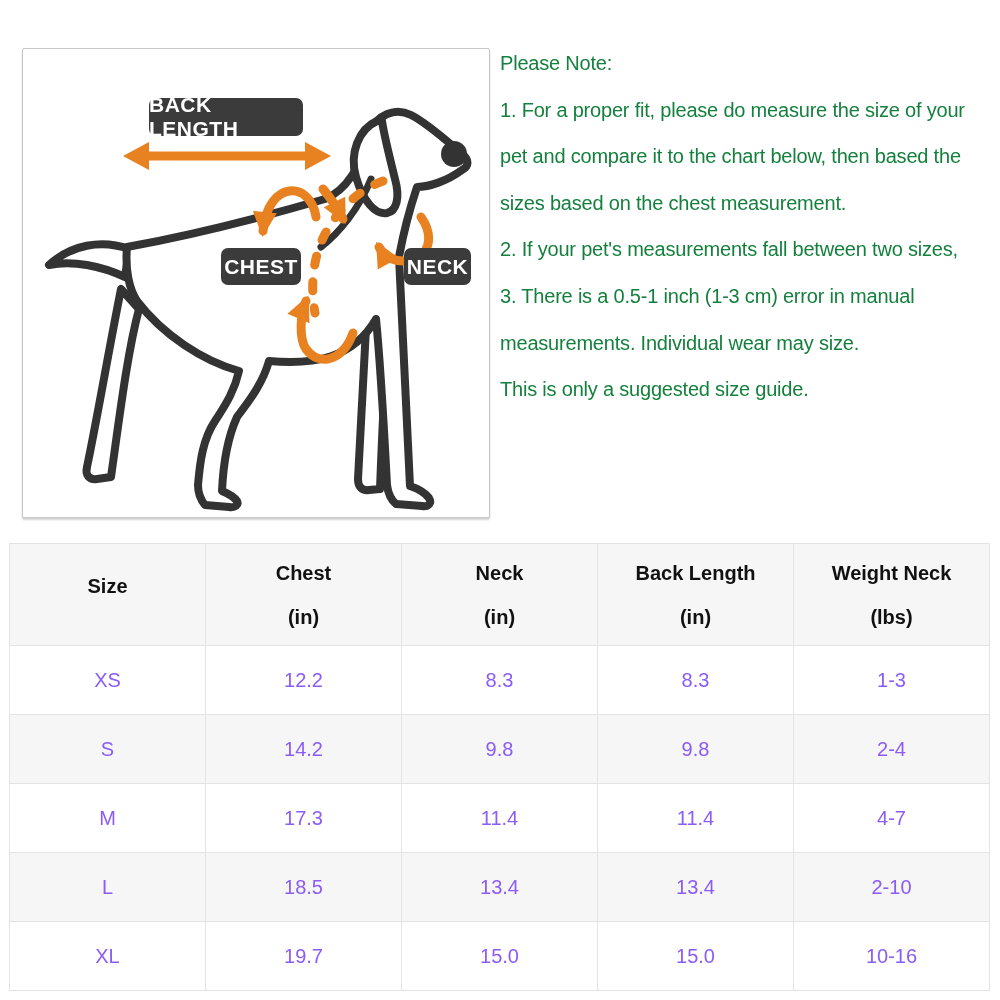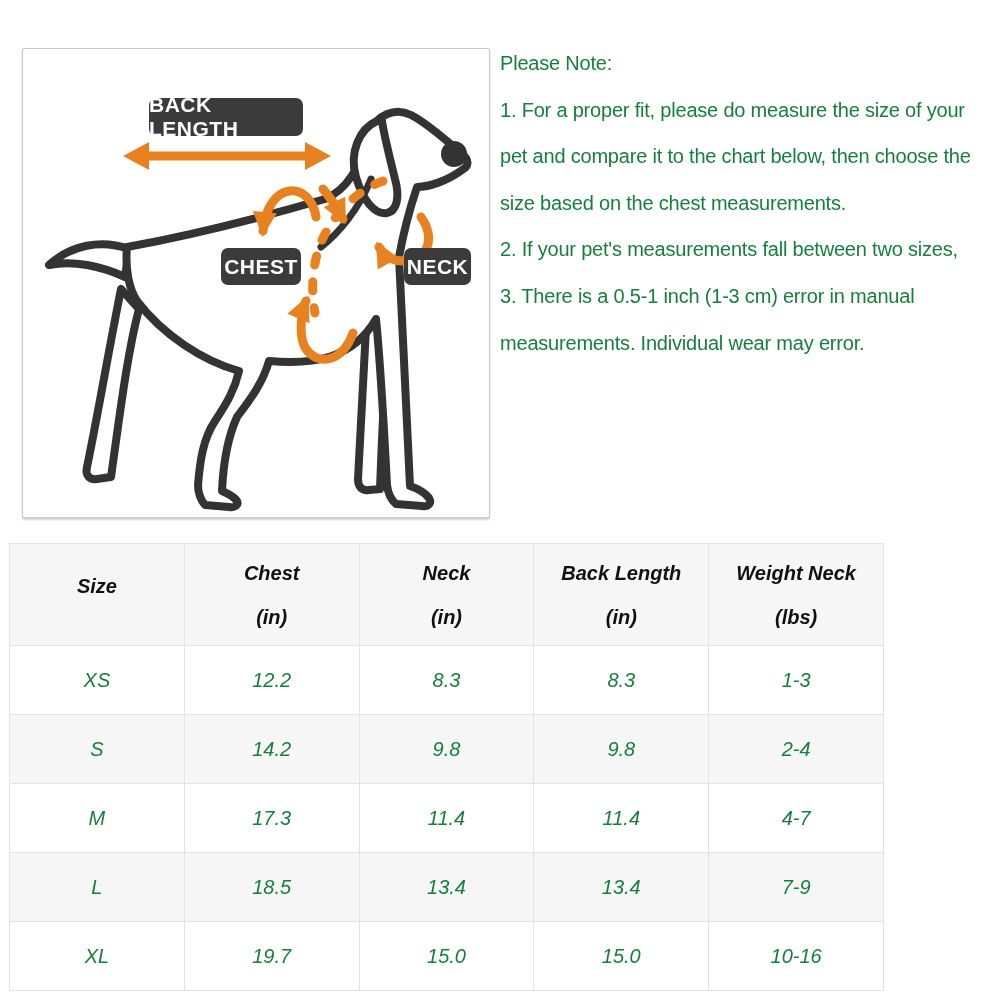--- a/index.html
+++ b/index.html
@@ -25,26 +25,26 @@
 
   
   .notes {
     position: absolute; left: 500px; top: 40px; width: 498px;
     color: #15803d; font-size: 20px; letter-spacing: -0.2px;
   }
   .notes .line { height: 46.6px; line-height: 46.6px; white-space: nowrap; }
 
   
   table.size-table {
-    position: absolute; left: 9px; top: 543px; width: 875px;
-    border-collapse: collapse; table-layout: fixed; font-style: italic;
+    position: absolute; left: 9px; top: 543px; width: 981px;
+    border-collapse: collapse; table-layout: fixed;
   }
   .size-table th, .size-table td {
     border: 1px solid #e3e3e3; text-align: center; vertical-align: middle;
-    font-size: 20px; color: #15803d; background: #fff;
+    font-size: 20px; color: #8b5cf6; background: #fff;
   }
   .size-table thead th { height: 102px; background: #f6f6f6; font-weight: bold; color: #111; }
   .size-table tbody td { height: 69px; font-weight: normal; }
   .size-table tbody tr.alt td { background: #f6f6f6; }
   .hdr-unit { font-weight: bold; margin-top: 18px; }
   .hdr-line { line-height: 26px; }
 </style>
 </head>
 <body>
 
@@ -120,25 +120,26 @@
   </svg>
 
   <div class="measure-label lbl-backlength">BACK LENGTH</div>
   <div class="measure-label lbl-chest">CHEST</div>
   <div class="measure-label lbl-neck">NECK</div>
 </div>
 
 <div class="notes">
   <div class="line">Please Note:</div>
   <div class="line">1. For a proper fit, please do measure the size of your</div>
-  <div class="line">pet and compare it to the chart below, then choose the</div>
-  <div class="line">size based on the chest measurements.</div>
+  <div class="line">pet and compare it to the chart below, then based the</div>
+  <div class="line">sizes based on the chest measurement.</div>
   <div class="line">2. If your pet's measurements fall between two sizes,</div>
   <div class="line">3. There is a 0.5-1 inch (1-3 cm) error in manual</div>
-  <div class="line">measurements. Individual wear may error.</div>
+  <div class="line">measurements. Individual wear may size.</div>
+  <div class="line">This is only a suggested size guide.</div>
 </div>
 
 <table class="size-table">
   <thead>
     <tr>
       <th>
         <div class="hdr-line">Size</div>
         <div class="hdr-line hdr-unit"></div>
       </th>
       <th>
@@ -179,21 +180,21 @@
       <td>17.3</td>
       <td>11.4</td>
       <td>11.4</td>
       <td>4-7</td>
     </tr>
     <tr class="alt">
       <td>L</td>
       <td>18.5</td>
       <td>13.4</td>
       <td>13.4</td>
-      <td>7-9</td>
+      <td>2-10</td>
     </tr>
     <tr>
       <td>XL</td>
       <td>19.7</td>
       <td>15.0</td>
       <td>15.0</td>
       <td>10-16</td>
     </tr>
   </tbody>
 </table>

